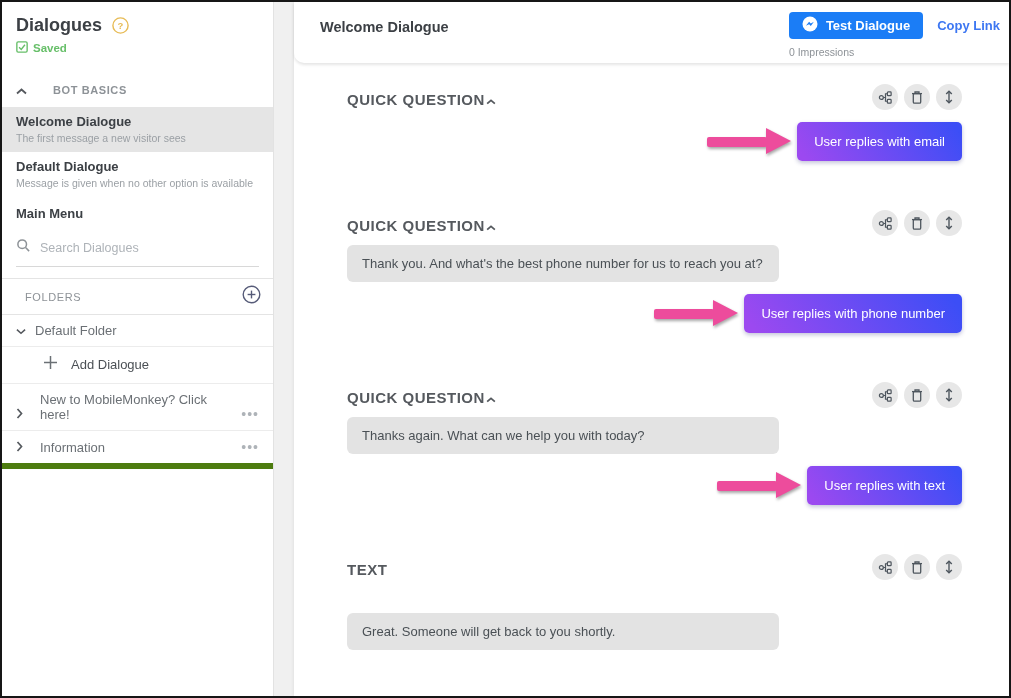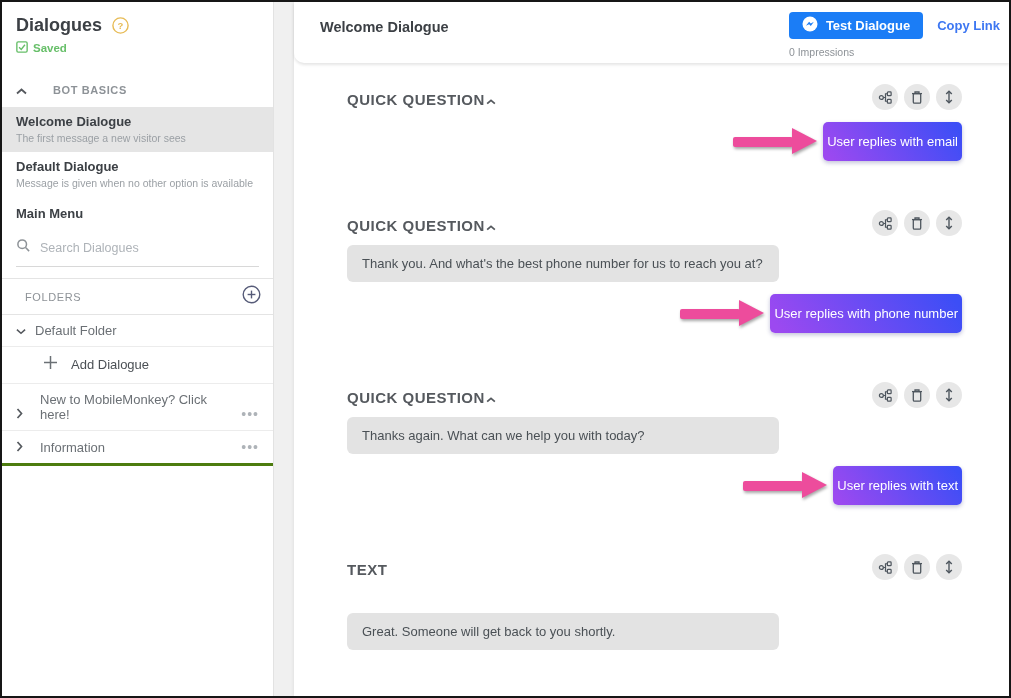--- a/index.html
+++ b/index.html
@@ -42,21 +42,21 @@
   .sb-search { display:flex; align-items:center; gap:9px; margin:8px 14px 0; padding-bottom:9px; border-bottom:1px solid #d8d8d8; }
   .sb-search input { border:none; outline:none; font-size:12.5px; color:#3b82f6; width:180px; font-family:"Liberation Sans",sans-serif; background:transparent; }
   .sb-search input::placeholder { color:#aeb3b8; }
 
   .sb-folders-header { margin-top:11px; border-top:1px solid #e4e4e4; border-bottom:1px solid #e4e4e4; padding:6px 12px 6px 23px; display:flex; align-items:center; justify-content:space-between; }
   .sb-folders-label { font-size:11px; letter-spacing:.6px; color:#8d9297; }
   .sb-folder-row { display:flex; align-items:center; gap:9px; padding:8px 14px; border-bottom:1px solid #ececec; color:#6b7075; font-size:13px; cursor:pointer; }
   .sb-add-dialogue { display:flex; align-items:center; gap:13px; padding:8px 14px 9px 41px; cursor:pointer; }
   .sb-add-dialogue-label { font-size:13px; font-weight:400; color:#4b5055; }
   .sb-collapsed-row { display:flex; align-items:flex-end; padding:8px 14px; border-top:1px solid #ececec; color:#6b7075; font-size:13px; cursor:pointer;gap:8px; }
-  .sb-collapsed-row:last-child { border-bottom:3px solid #4d7c0f; }
+  .sb-collapsed-row:last-child { border-bottom:6px solid #4d7c0f; }
   .sb-collapsed-row .row-label { margin-left:9px; flex:1; }
   .dots { color:#aeb3b8; font-size:14px; letter-spacing:1px; cursor:pointer; }
 
   
   .main { flex:1; position:relative; background:#f0f0f0; }
   .panel { margin-left:20px; height:100%; background:#fff; display:flex; flex-direction:column; box-shadow:-1px 0 3px rgba(0,0,0,.06); }
   .panel-header {
     min-height:61px; background:#fff;
     display:flex; justify-content:space-between;
     padding:0 9px 0 26px;
@@ -93,21 +93,21 @@
     margin-top:9px;
   }
   .reply-row { display:flex; justify-content:flex-end; align-items:center; margin-top:12px; }
   .arrow { position:relative; width:84px; height:27px; margin-right:6px; filter:drop-shadow(1px 2px 1.5px rgba(0,0,0,.35)); }
   .arrow .shaft { position:absolute; left:0; top:8.5px; width:60px; height:10px; background:#ed4c9c; border-radius:2px; }
   .arrow .head { position:absolute; right:0; top:0; width:0; height:0; border-left:25px solid #ed4c9c; border-top:13.5px solid transparent; border-bottom:13.5px solid transparent; }
   .reply-btn {
     background:linear-gradient(55deg,#9c49f0 5%,#3c4ef6 95%);
     color:#fff; border:none; border-radius:5px;
     font-size:13px; font-family:"Liberation Sans",sans-serif;
-    padding:12px 4px; cursor:pointer;
+    padding:12px 17px; cursor:pointer;
     box-shadow:0 2px 4px rgba(40,40,120,.28);
   }
   .widget.text-widget .bubble { margin-top:33px; }
 </style>
 </head>
 <body>
 
 <div class="frame">
 
   <div class="sidebar">

